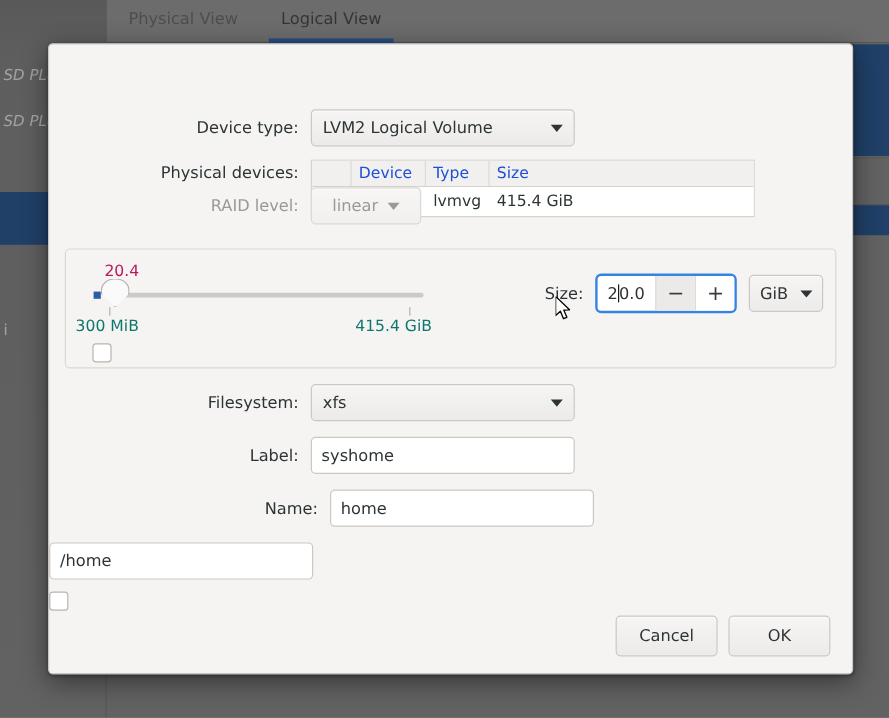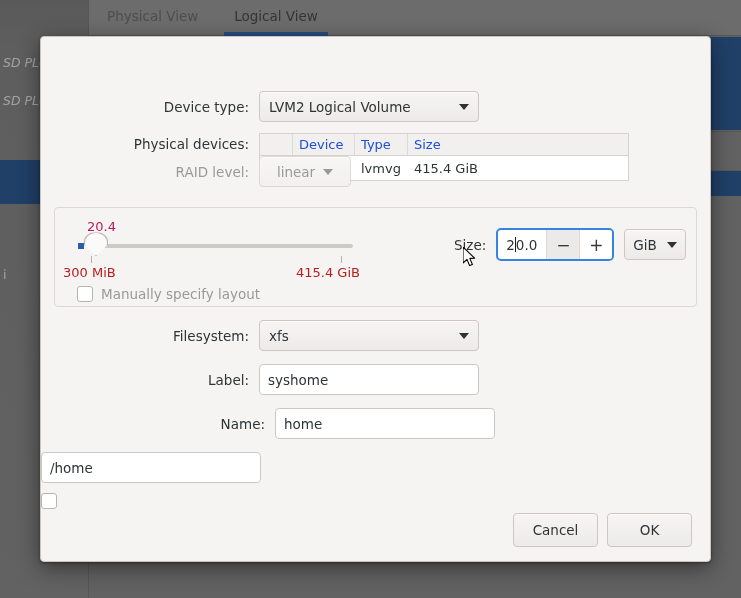--- a/index.html
+++ b/index.html
@@ -172,21 +172,21 @@
     background: #fafafa; border: 1px solid #b5b1ad;
     border-radius: 50% 50% 50% 50% / 45% 45% 60% 60%;
     transform: rotate(0deg);
     box-shadow: 0 1px 2px rgba(0,0,0,0.18);
     clip-path: polygon(50% 100%, 100% 52%, 100% 22%, 78% 2%, 22% 2%, 0 22%, 0 52%);
   }
   .tick {
     position: absolute; top: 18px; width: 1px; height: 7px; background: #b5b1ad;
   }
   .tick-lbl {
-    position: absolute; top: 27px; font-size: 13px; color: #b91c1c;
+    position: absolute; top: 27px; font-size: 13px; color: #0f766e;
     white-space: nowrap;
   }
   .manual-row {
     position: absolute; left: 22px; top: 78px;
     display: flex; align-items: center; gap: 8px;
     font-size: 13.5px; color: #9a9996;
   }
   .size-ctrl {
     position: absolute; left: 355px; top: 20px;
     display: flex; align-items: center; gap: 10px; margin-left: 44px;
@@ -317,21 +317,20 @@
         <div class="slider-origin"></div>
         <div class="slider-thumb"></div>
         <div class="tick" style="left:14px;"></div>
         <div class="tick" style="left:264px;"></div>
         <div class="tick-lbl" style="left:-14px;">300 MiB</div>
         <div class="tick-lbl" style="left:219px;">415.4 GiB</div>
       </div>
 
       <div class="manual-row">
         <span class="chk"></span>
-        <span>Manually specify layout</span>
       </div>
 
       <div class="size-ctrl">
         <span class="size-lbl">Size:</span>
         <div class="spinner">
           <div class="spin-val">
             <span>2</span>
               <span class="caret-bar"></span>
               <span>0.0</span>
           </div>

